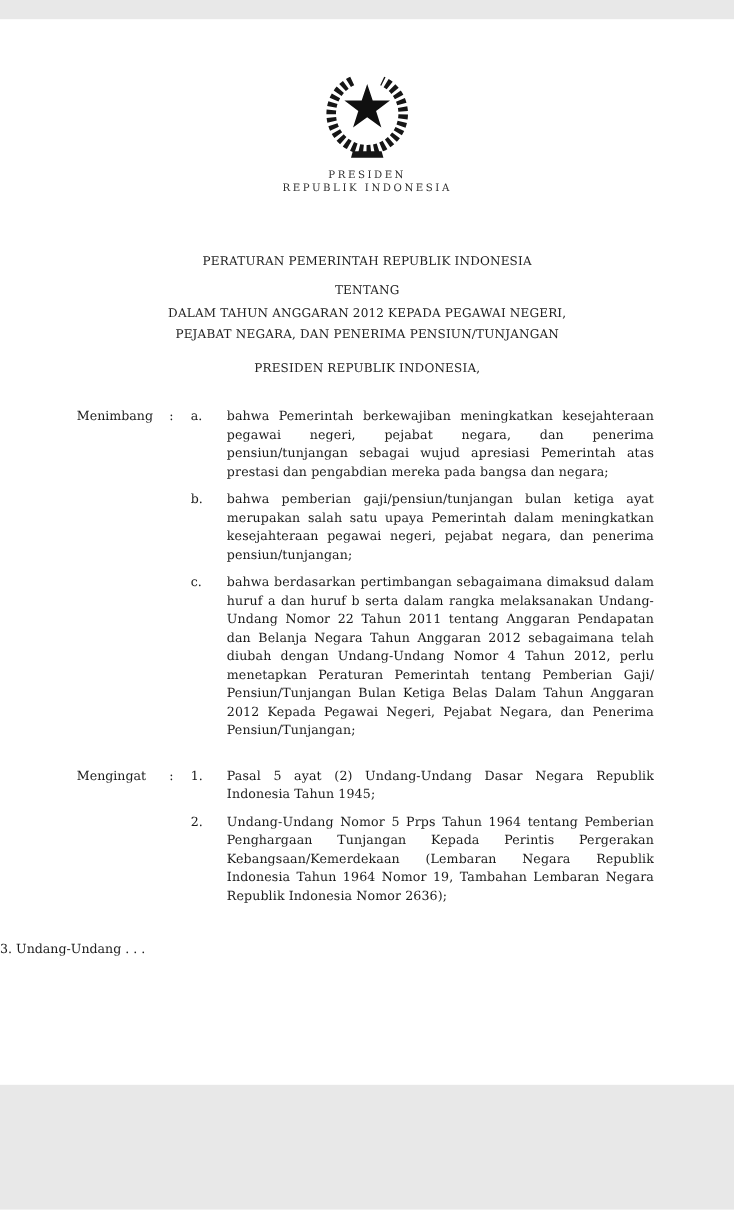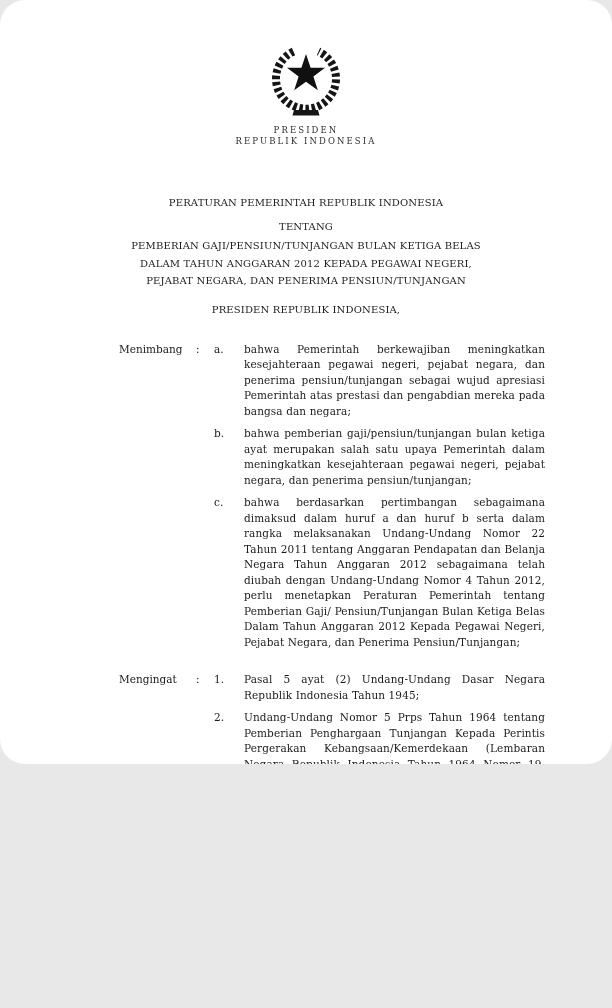--- a/index.html
+++ b/index.html
@@ -1,27 +1,26 @@
 <!DOCTYPE html>
 <html><head>
 <meta charset="utf-8">
 <style>
   html, body { margin: 0; padding: 0; background: #e8e8e8; }
   .page {
     width: 612px;
-    height: 764px;
-    margin: 0 auto;
+    height: 888px;
+    margin: 16px auto;
     background: #ffffff;
     position: relative;
     box-sizing: border-box;
     padding-top: 38px;
     font-family: "DejaVu Serif", "Liberation Serif", serif;
     color: #1b1b1b;
     overflow: hidden;
-    border-radius: 25px;
   }
 
   
   .letterhead { text-align: center; }
   .emblem { display: block; margin: 0 auto 7px auto; }
   .lh-line {
     font-size: 8.5px;
     letter-spacing: 2.1px;
     line-height: 11px;
     color: #2e2e2e;
@@ -37,21 +36,21 @@
   .h-title   { margin-bottom: 13px; }
   .h-number  { margin-bottom: 12px; }
   .h-tentang { margin-bottom: 5px; }
   .h-subject { line-height: 17.5px; }
   .h-invocation { margin-top: 20px; }
   .h-authority  { margin-top: 14px; }
 
   
   .body-block {
     margin-top: 27px;
-    padding-left: 119px;
+    padding-left: 64px;
     padding-right: 67px;
     font-size: 10.5px;
     line-height: 15.5px;
   }
   .clause {
     display: grid;
     grid-template-columns: 77px 18px 30px 1fr;
     row-gap: 7px;
   }
   .clause + .clause { margin-top: 22px; }
@@ -86,21 +85,20 @@
 
       <path d="M 31 72 L 55 72 L 56.5 77.5 L 29.5 77.5 Z" fill="#161616"></path>
     </svg>
     <div class="lh-line">PRESIDEN</div>
     <div class="lh-line">REPUBLIK INDONESIA</div>
   </div>
 
   <div class="heading">
     <div class="h-title">PERATURAN PEMERINTAH REPUBLIK INDONESIA</div>
     <div class="h-tentang">TENTANG</div>
-    <div class="h-subject">PEMBERIAN GAJI/PENSIUN/TUNJANGAN BULAN KETIGA BELAS</div>
     <div class="h-subject">DALAM TAHUN ANGGARAN 2012 KEPADA PEGAWAI NEGERI,</div>
     <div class="h-subject">PEJABAT NEGARA, DAN PENERIMA PENSIUN/TUNJANGAN</div>
     <div class="h-authority">PRESIDEN REPUBLIK INDONESIA,</div>
   </div>
 
   <div class="body-block">
 
     <div class="clause">
       <div class="c-label" style="grid-row:1">Menimbang</div>
       <div class="c-colon" style="grid-row:1">:</div>

